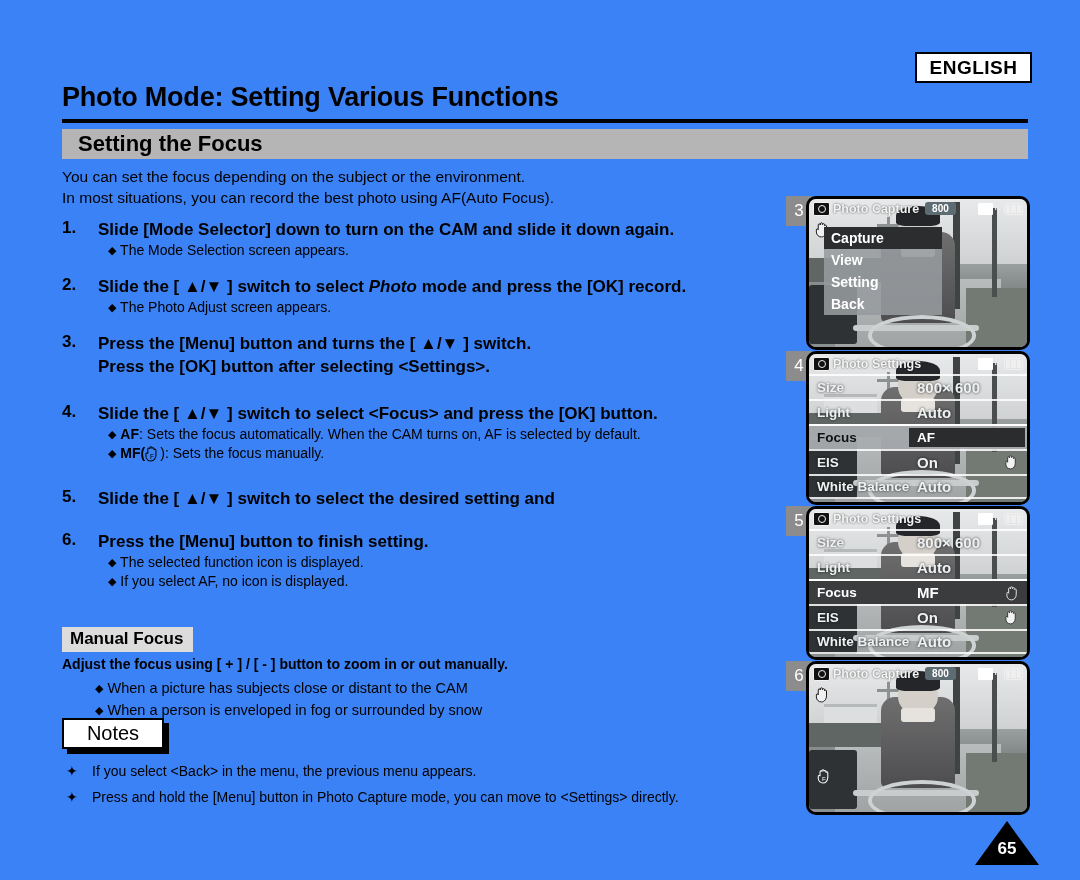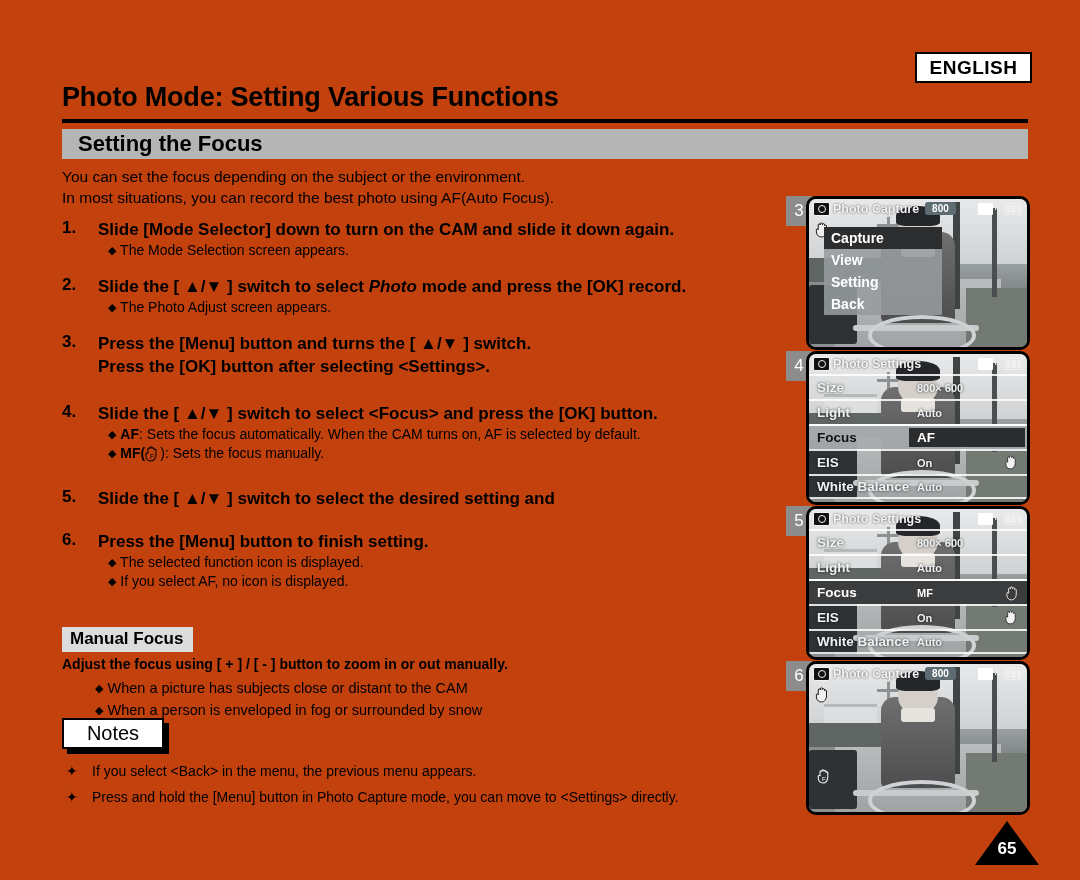--- a/index.html
+++ b/index.html
@@ -5,21 +5,21 @@
   html, body {
     margin: 0; padding: 0;
     width: 1080px; height: 880px;
     background: #ffffff;
     font-family: "Liberation Sans", sans-serif;
     overflow: hidden;
   }
   #page {
     position: relative;
     width: 1080px; height: 880px;
-    background: #c2410c;
+    background: #3b82f6;
   }
 
   
   .lang-badge {
     position: absolute;
     left: 915px; top: 52px;
     width: 113px; height: 27px;
     border: 2px solid #000;
     background: #fff;
     display: flex; align-items: center; justify-content: center;
@@ -313,21 +313,21 @@
   }
   .set-row:last-child { border-bottom: 2px solid rgba(255,255,255,.85); }
   .set-label {
     margin-left: 8px;
     color: #eef1f2; font-size: 13.5px; font-weight: bold;
     text-shadow: 0 0 3px rgba(0,0,0,.75);
     white-space: nowrap;
   }
   .set-value {
     position: absolute; left: 108px;
-    color: #eef1f2; font-size: 11px; font-weight: bold;
+    color: #eef1f2; font-size: 15px; font-weight: bold;
     text-shadow: 0 0 3px rgba(0,0,0,.75);
     white-space: nowrap;
   }
   .set-row.highlight {
     background: rgba(168,172,175,.95);
     border-top-color: #fff;
   }
   .set-row.highlight .set-label { color: #101010; text-shadow: none; }
   .val-chip {
     position: absolute; left: 100px; right: 2px; top: 2px; bottom: 2px;

